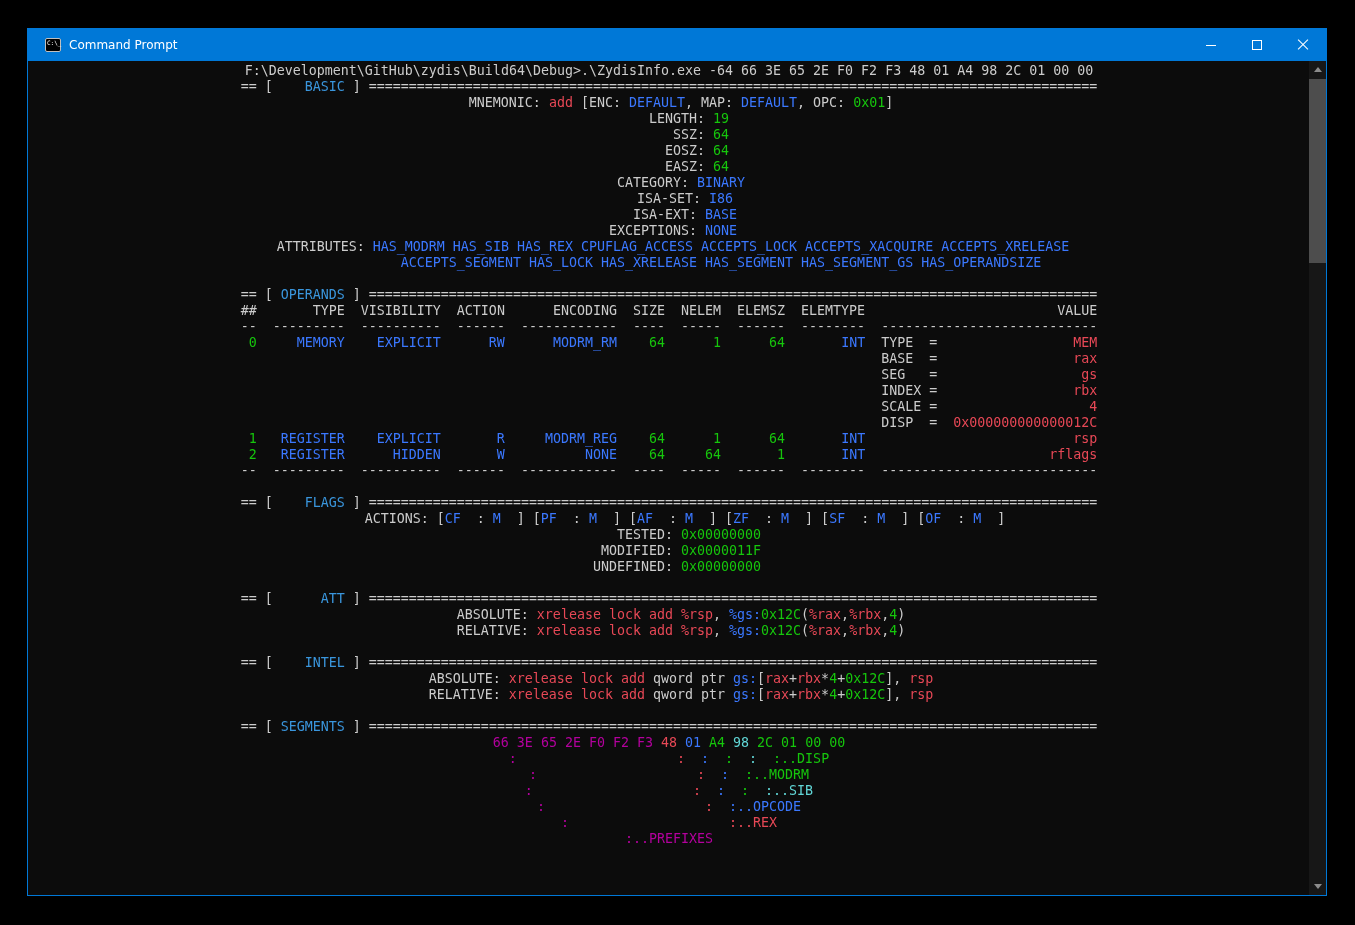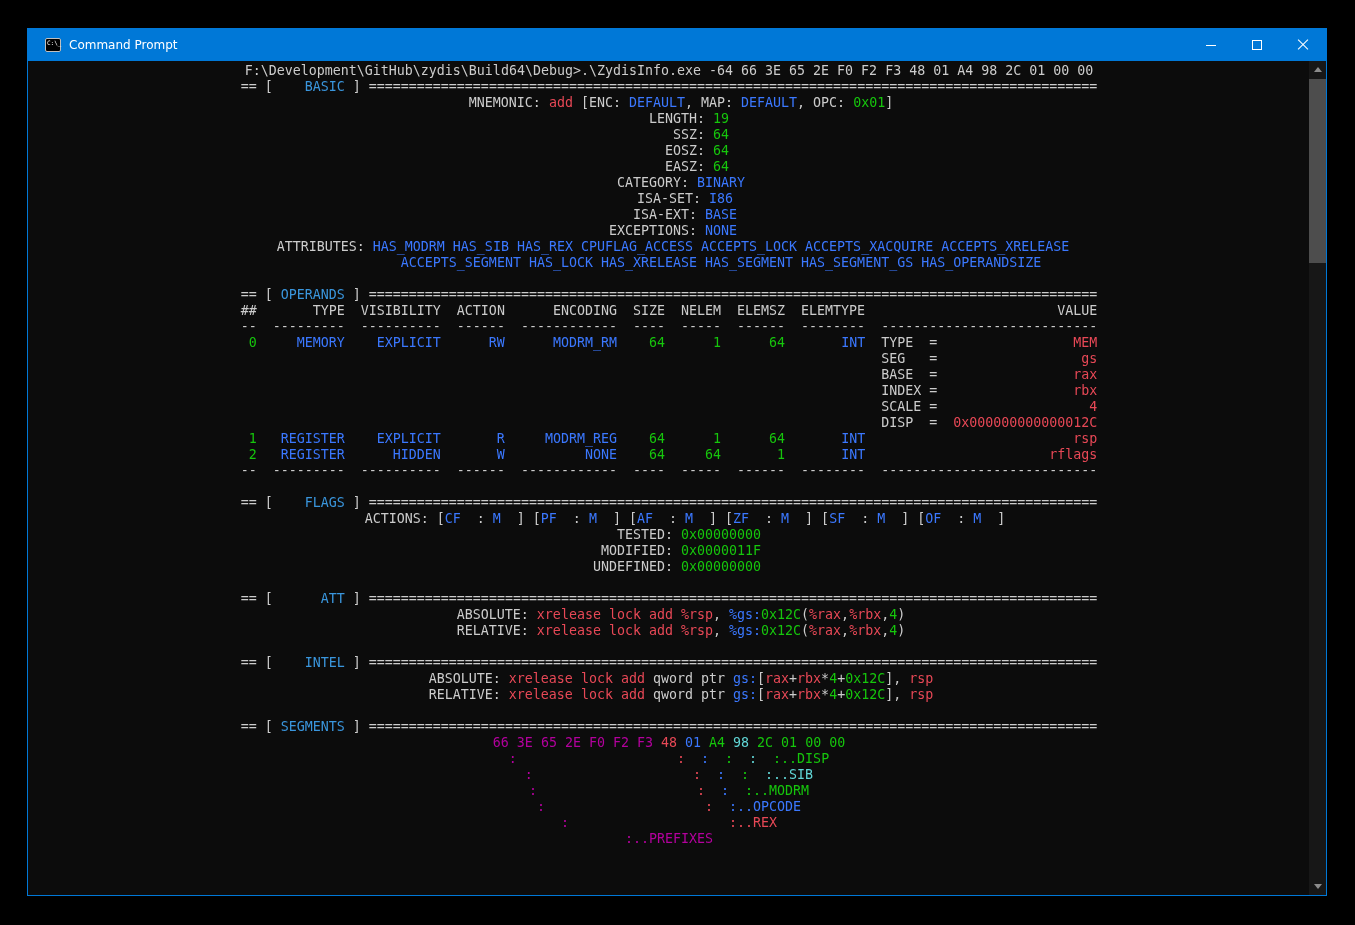--- a/index.html
+++ b/index.html
@@ -118,22 +118,22 @@
         <div class="line"><span class="c-w">    ISA-SET: </span><span class="c-b">I86</span></div>
         <div class="line"><span class="c-w">    ISA-EXT: </span><span class="c-b">BASE</span></div>
         <div class="line"><span class="c-w"> EXCEPTIONS: </span><span class="c-b">NONE</span></div>
         <div class="line"><span class="c-w"> ATTRIBUTES: </span><span class="c-b">HAS_MODRM HAS_SIB HAS_REX CPUFLAG_ACCESS ACCEPTS_LOCK ACCEPTS_XACQUIRE ACCEPTS_XRELEASE</span></div>
         <div class="line"><span class="c-w">             </span><span class="c-b">ACCEPTS_SEGMENT HAS_LOCK HAS_XRELEASE HAS_SEGMENT HAS_SEGMENT_GS HAS_OPERANDSIZE</span></div>
         <div class="line"></div>
         <div class="line"><span class="c-w">== [ </span><span class="c-h">OPERANDS</span><span class="c-w"> ] </span><span class="c-w">===========================================================================================</span></div>
         <div class="line"><span class="c-w">##       TYPE  VISIBILITY  ACTION      ENCODING  SIZE  NELEM  ELEMSZ  ELEMTYPE</span><span class="c-w">                        </span><span class="c-w">VALUE</span></div>
         <div class="line"><span class="c-w">--  ---------  ----------  ------  ------------  ----  -----  ------  --------  ---------------------------</span></div>
         <div class="line"><span class="c-w"> </span><span class="c-g">0</span><span class="c-w">     </span><span class="c-b">MEMORY</span><span class="c-w">    </span><span class="c-b">EXPLICIT</span><span class="c-w">      </span><span class="c-b">RW</span><span class="c-w">      </span><span class="c-b">MODRM_RM</span><span class="c-w">    </span><span class="c-g">64</span><span class="c-w">      </span><span class="c-g">1</span><span class="c-w">      </span><span class="c-g">64</span><span class="c-w">       </span><span class="c-b">INT</span><span class="c-w">  TYPE  =</span><span class="c-w">                 </span><span class="c-r">MEM</span></div>
+        <div class="line"><span class="c-w">                                                                                </span><span class="c-w">BASE  =</span><span class="c-w">                 </span><span class="c-r">rax</span></div>
         <div class="line"><span class="c-w">                                                                                </span><span class="c-w">SEG   =</span><span class="c-w">                  </span><span class="c-r">gs</span></div>
-        <div class="line"><span class="c-w">                                                                                </span><span class="c-w">BASE  =</span><span class="c-w">                 </span><span class="c-r">rax</span></div>
         <div class="line"><span class="c-w">                                                                                </span><span class="c-w">INDEX =</span><span class="c-w">                 </span><span class="c-r">rbx</span></div>
         <div class="line"><span class="c-w">                                                                                </span><span class="c-w">SCALE =</span><span class="c-w">                   </span><span class="c-r">4</span></div>
         <div class="line"><span class="c-w">                                                                                </span><span class="c-w">DISP  =</span><span class="c-w">  </span><span class="c-r">0x000000000000012C</span></div>
         <div class="line"><span class="c-w"> </span><span class="c-g">1</span><span class="c-w">   </span><span class="c-b">REGISTER</span><span class="c-w">    </span><span class="c-b">EXPLICIT</span><span class="c-w">       </span><span class="c-b">R</span><span class="c-w">     </span><span class="c-b">MODRM_REG</span><span class="c-w">    </span><span class="c-g">64</span><span class="c-w">      </span><span class="c-g">1</span><span class="c-w">      </span><span class="c-g">64</span><span class="c-w">       </span><span class="c-b">INT</span><span class="c-w">                          </span><span class="c-r">rsp</span></div>
         <div class="line"><span class="c-w"> </span><span class="c-g">2</span><span class="c-w">   </span><span class="c-b">REGISTER</span><span class="c-w">      </span><span class="c-b">HIDDEN</span><span class="c-w">       </span><span class="c-b">W</span><span class="c-w">          </span><span class="c-b">NONE</span><span class="c-w">    </span><span class="c-g">64</span><span class="c-w">     </span><span class="c-g">64</span><span class="c-w">       </span><span class="c-g">1</span><span class="c-w">       </span><span class="c-b">INT</span><span class="c-w">                       </span><span class="c-r">rflags</span></div>
         <div class="line"><span class="c-w">--  ---------  ----------  ------  ------------  ----  -----  ------  --------  ---------------------------</span></div>
         <div class="line"></div>
         <div class="line"><span class="c-w">== [ </span><span class="c-h">   FLAGS</span><span class="c-w"> ] </span><span class="c-w">===========================================================================================</span></div>
         <div class="line"><span class="c-w">    ACTIONS: [</span><span class="c-b">CF</span><span class="c-w">  : </span><span class="c-b">M</span><span class="c-w">  ] [</span><span class="c-b">PF</span><span class="c-w">  : </span><span class="c-b">M</span><span class="c-w">  ] [</span><span class="c-b">AF</span><span class="c-w">  : </span><span class="c-b">M</span><span class="c-w">  ] [</span><span class="c-b">ZF</span><span class="c-w">  : </span><span class="c-b">M</span><span class="c-w">  ] [</span><span class="c-b">SF</span><span class="c-w">  : </span><span class="c-b">M</span><span class="c-w">  ] [</span><span class="c-b">OF</span><span class="c-w">  : </span><span class="c-b">M</span><span class="c-w">  ]</span></div>
         <div class="line"><span class="c-w">     TESTED: </span><span class="c-g">0x00000000</span></div>
@@ -144,22 +144,22 @@
         <div class="line"><span class="c-w">   ABSOLUTE: </span><span class="c-r">xrelease lock add %rsp</span><span class="c-w">, </span><span class="c-b">%gs:</span><span class="c-g">0x12C</span><span class="c-w">(</span><span class="c-r">%rax</span><span class="c-w">,</span><span class="c-r">%rbx</span><span class="c-w">,</span><span class="c-g">4</span><span class="c-w">)</span></div>
         <div class="line"><span class="c-w">   RELATIVE: </span><span class="c-r">xrelease lock add %rsp</span><span class="c-w">, </span><span class="c-b">%gs:</span><span class="c-g">0x12C</span><span class="c-w">(</span><span class="c-r">%rax</span><span class="c-w">,</span><span class="c-r">%rbx</span><span class="c-w">,</span><span class="c-g">4</span><span class="c-w">)</span></div>
         <div class="line"></div>
         <div class="line"><span class="c-w">== [ </span><span class="c-h">   INTEL</span><span class="c-w"> ] </span><span class="c-w">===========================================================================================</span></div>
         <div class="line"><span class="c-w">   ABSOLUTE: </span><span class="c-r">xrelease lock add</span><span class="c-w"> qword ptr </span><span class="c-b">gs:</span><span class="c-w">[</span><span class="c-r">rax</span><span class="c-w">+</span><span class="c-r">rbx</span><span class="c-w">*</span><span class="c-g">4</span><span class="c-w">+</span><span class="c-g">0x12C</span><span class="c-w">], </span><span class="c-r">rsp</span></div>
         <div class="line"><span class="c-w">   RELATIVE: </span><span class="c-r">xrelease lock add</span><span class="c-w"> qword ptr </span><span class="c-b">gs:</span><span class="c-w">[</span><span class="c-r">rax</span><span class="c-w">+</span><span class="c-r">rbx</span><span class="c-w">*</span><span class="c-g">4</span><span class="c-w">+</span><span class="c-g">0x12C</span><span class="c-w">], </span><span class="c-r">rsp</span></div>
         <div class="line"></div>
         <div class="line"><span class="c-w">== [ </span><span class="c-h">SEGMENTS</span><span class="c-w"> ] </span><span class="c-w">===========================================================================================</span></div>
         <div class="line"><span class="c-m">66 3E 65 2E F0 F2 F3</span><span class="c-w"> </span><span class="c-r">48</span><span class="c-w"> </span><span class="c-b">01</span><span class="c-w"> </span><span class="c-g">A4</span><span class="c-w"> </span><span class="c-c">98</span><span class="c-w"> </span><span class="c-g">2C 01 00 00</span></div>
         <div class="line"><span class="c-m">:</span><span class="c-w">                    </span><span class="c-r">:</span><span class="c-w">  </span><span class="c-b">:</span><span class="c-w">  </span><span class="c-g">:</span><span class="c-w">  </span><span class="c-c">:</span><span class="c-w">  </span><span class="c-g">:..DISP</span></div>
+        <div class="line"><span class="c-m">:</span><span class="c-w">                    </span><span class="c-r">:</span><span class="c-w">  </span><span class="c-b">:</span><span class="c-w">  </span><span class="c-g">:..MODRM</span></div>
         <div class="line"><span class="c-m">:</span><span class="c-w">                    </span><span class="c-r">:</span><span class="c-w">  </span><span class="c-b">:</span><span class="c-w">  </span><span class="c-g">:</span><span class="c-w">  </span><span class="c-c">:..SIB</span></div>
-        <div class="line"><span class="c-m">:</span><span class="c-w">                    </span><span class="c-r">:</span><span class="c-w">  </span><span class="c-b">:</span><span class="c-w">  </span><span class="c-g">:..MODRM</span></div>
         <div class="line"><span class="c-m">:</span><span class="c-w">                    </span><span class="c-r">:</span><span class="c-w">  </span><span class="c-b">:..OPCODE</span></div>
         <div class="line"><span class="c-m">:</span><span class="c-w">                    </span><span class="c-r">:..REX</span></div>
         <div class="line"><span class="c-m">:..PREFIXES</span></div>
         <div class="line"></div>
       </div>
     <div class="scrollbar">
       <button class="scroll-btn up">
         <span class="tri-up"></span>
       </button>
       <div class="scroll-thumb"></div>

